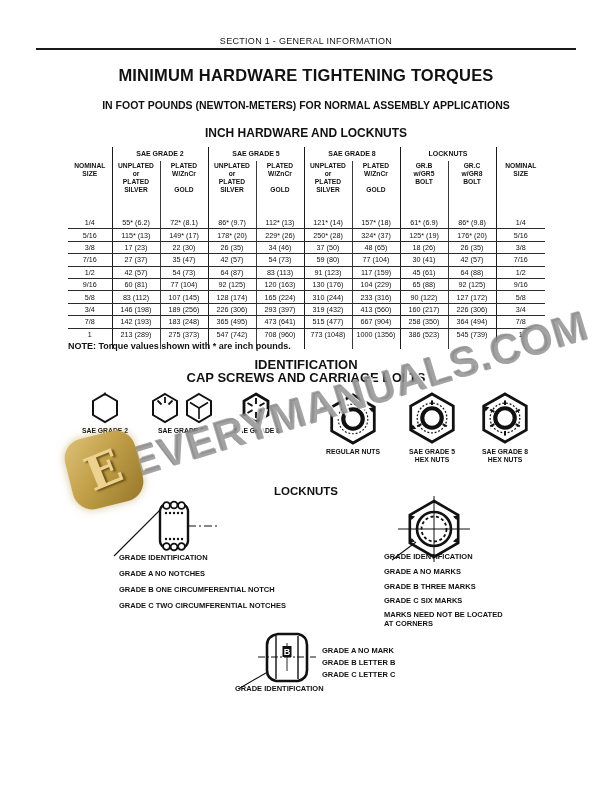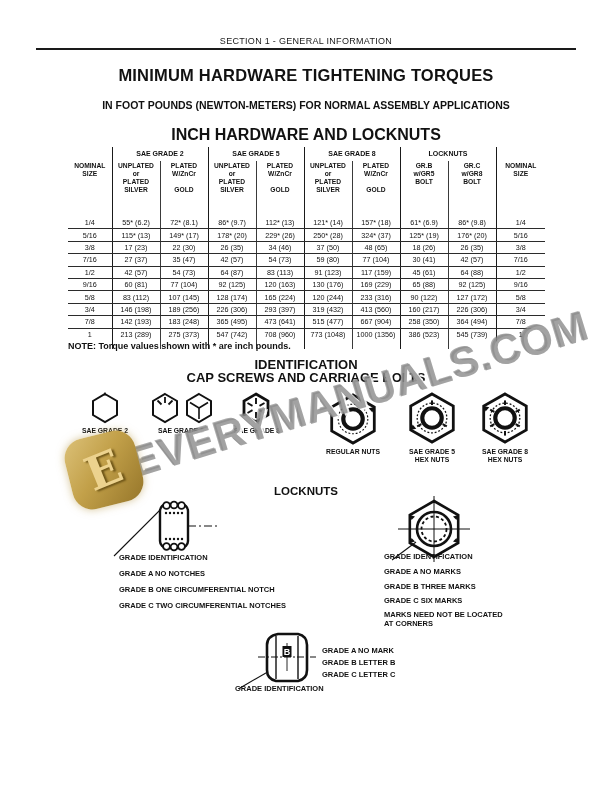--- a/index.html
+++ b/index.html
@@ -5,21 +5,21 @@
   html,body{margin:0;padding:0;background:#fff;}
   .page{position:relative;width:612px;height:744px;background:#fff;overflow:hidden;
         font-family:"Liberation Sans","DejaVu Sans",sans-serif;color:#111;}
   .abs{position:absolute;}
   .ctr{left:0;width:612px;text-align:center;}
   .pre{white-space:pre-line;}
   .section-header{top:36px;font-size:9px;letter-spacing:.3px;color:#1a1a1a;}
   .header-rule{top:48px;left:36px;width:540px;height:2px;background:#1a1a1a;}
   .page-title{top:66px;font-size:16.5px;font-weight:bold;letter-spacing:.2px;}
   .page-subtitle{top:99px;font-size:10.5px;font-weight:bold;}
-  .table-title{top:126px;font-size:16px;font-weight:bold;}
+  .table-title{top:126px;font-size:12px;font-weight:bold;}
   
   .tq-table{position:absolute;top:147px;left:68px;width:477px;border-collapse:collapse;table-layout:fixed;}
   .tq-table th,.tq-table td{padding:0;margin:0;text-align:center;font-weight:normal;}
   .tq-table thead th{font-weight:bold;font-size:6.7px;line-height:8px;vertical-align:top;}
   .tq-table thead .grp{height:14px;font-size:7px;vertical-align:middle;}
   .tq-table thead .sub{height:50px;padding-top:1px;}
   .tq-table thead .nom{padding-top:15px;}
   .tq-table tbody td{height:11.4px;font-size:7.2px;border-bottom:1px solid #2b2b2b;}
   .tq-table tbody tr.first td{padding-top:5px;}
   .tq-table tbody tr.last td,.tq-table tbody tr.stub td{border-bottom:none;}
@@ -175,32 +175,32 @@
           <td class="tsep">64 (88)</td>
           <td class="gsep">1/2</td>
         </tr>
         <tr>
           <td>9/16</td>
           <td class="gsep">60 (81)</td>
           <td class="tsep">77 (104)</td>
           <td class="gsep">92 (125)</td>
           <td class="tsep">120 (163)</td>
           <td class="gsep">130 (176)</td>
-          <td class="tsep">169 (229)</td>
+          <td class="tsep">104 (229)</td>
           <td class="gsep">65 (88)</td>
           <td class="tsep">92 (125)</td>
           <td class="gsep">9/16</td>
         </tr>
         <tr>
           <td>5/8</td>
           <td class="gsep">83 (112)</td>
           <td class="tsep">107 (145)</td>
           <td class="gsep">128 (174)</td>
           <td class="tsep">165 (224)</td>
-          <td class="gsep">120 (244)</td>
+          <td class="gsep">310 (244)</td>
           <td class="tsep">233 (316)</td>
           <td class="gsep">90 (122)</td>
           <td class="tsep">127 (172)</td>
           <td class="gsep">5/8</td>
         </tr>
         <tr>
           <td>3/4</td>
           <td class="gsep">146 (198)</td>
           <td class="tsep">189 (256)</td>
           <td class="gsep">226 (306)</td>

